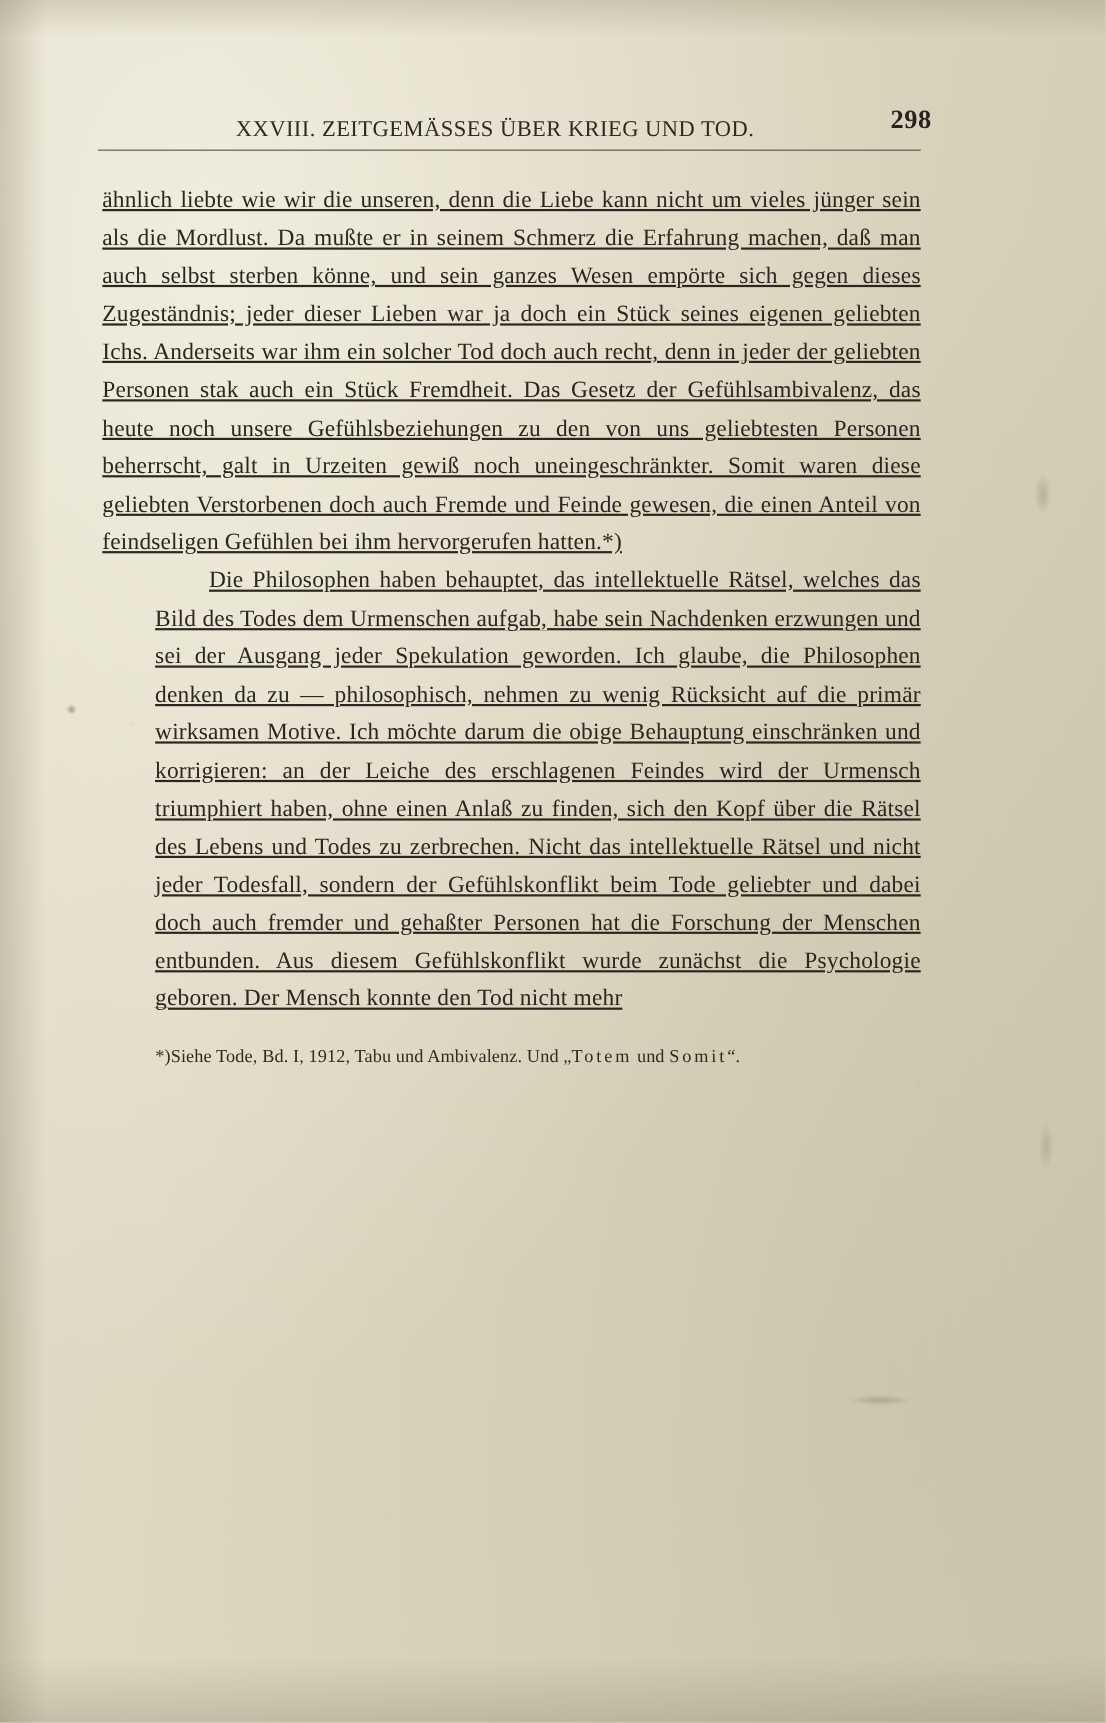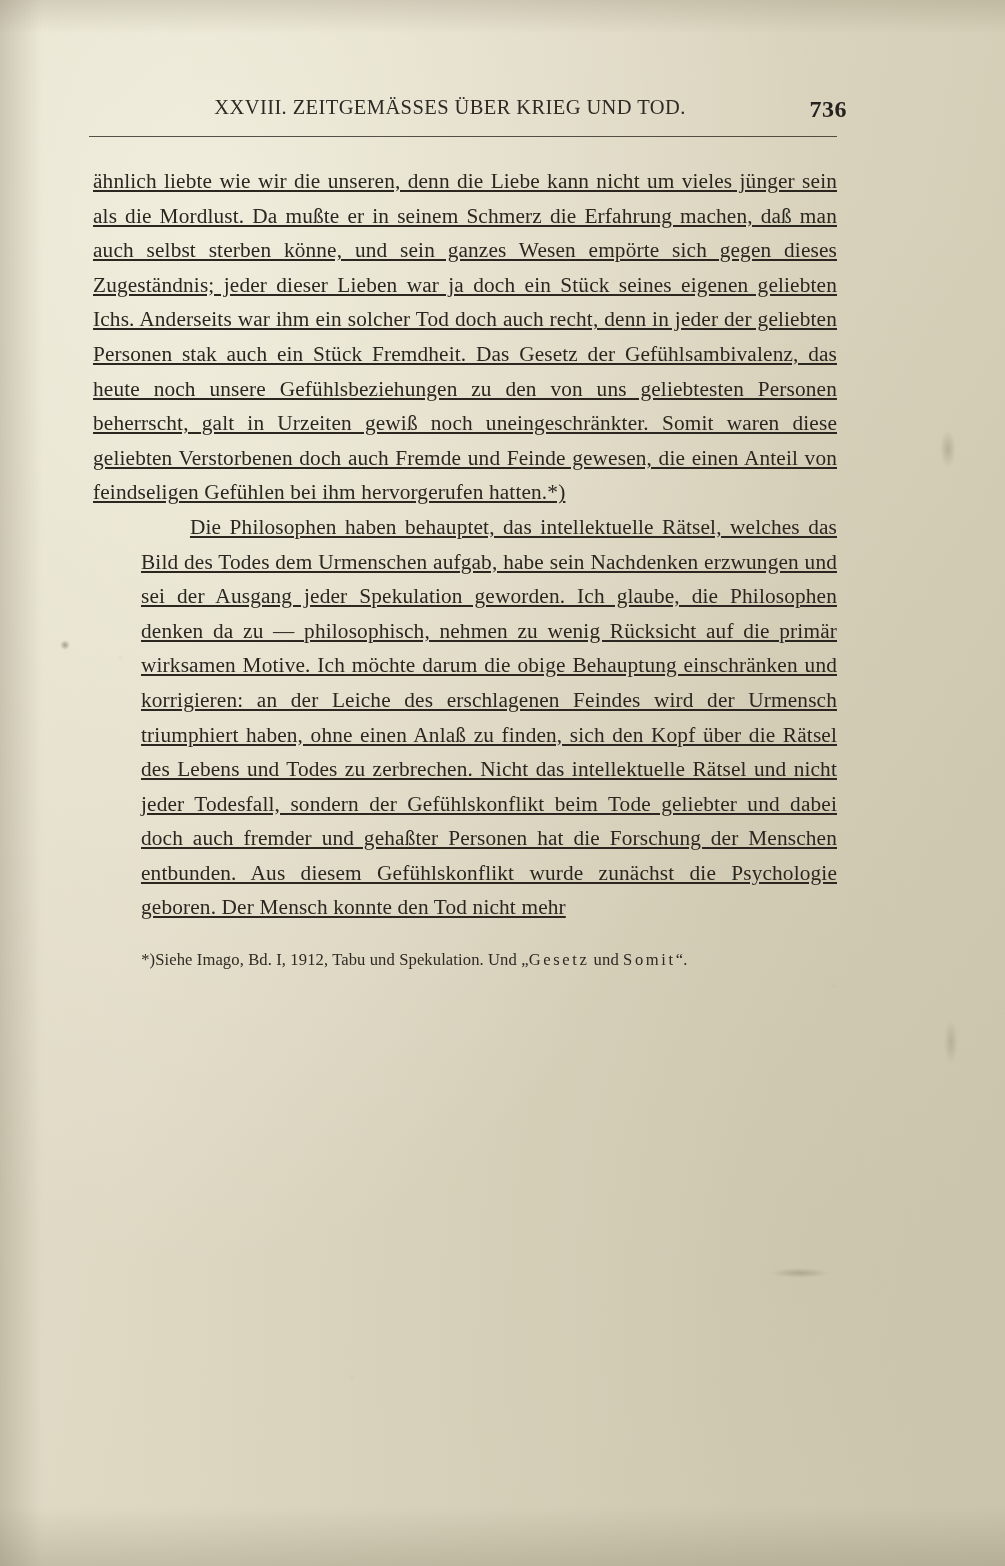--- a/index.html
+++ b/index.html
@@ -54,21 +54,21 @@
     pointer-events: none;
   }
   .content {
     position: absolute;
     left: 93px;
     top: 96px;
     width: 744px;
   }
   .running-head {
     display: flex;
-    align-items: flex-start;
+    align-items: flex-end;
     justify-content: flex-start;
     position: relative;
     height: 34px;
   }
   .rh-title {
     font-variant: small-caps;
     letter-spacing: 0.4px;
     font-size: 20.5px;
     color: #2e2a24;
     margin: 0 auto;
@@ -168,27 +168,27 @@
   <div class="edge-shade-bottom"></div>
   <div class="smudge-a"></div>
   <div class="smudge-b"></div>
   <div class="smudge-c"></div>
   <div class="smudge-d"></div>
 
   <div class="content">
 
     <div class="running-head">
       <div class="rh-title">XXVIII. ZEITGEMÄSSES ÜBER KRIEG UND TOD.</div>
-      <div class="rh-pagenum">736</div>
+      <div class="rh-pagenum">298</div>
     </div>
     <hr class="rule">
 
     <div class="body-text">
       <p>ähnlich liebte wie wir die unseren, denn die Liebe kann nicht um vieles jünger sein als die Mordlust. Da mußte er in seinem Schmerz die Erfahrung machen, daß man auch selbst sterben könne, und sein ganzes Wesen empörte sich gegen dieses Zugeständnis; jeder dieser Lieben war ja doch ein Stück seines eigenen geliebten Ichs. Anderseits war ihm ein solcher Tod doch auch recht, denn in jeder der geliebten Personen stak auch ein Stück Fremdheit. Das Gesetz der Gefühlsambivalenz, das heute noch unsere Gefühlsbeziehungen zu den von uns geliebtesten Personen beherrscht, galt in Urzeiten gewiß noch uneingeschränkter. Somit waren diese geliebten Verstorbenen doch auch Fremde und Feinde gewesen, die einen Anteil von feindseligen Gefühlen bei ihm hervorgerufen hatten.*)</p>
       <p class="indent">Die Philosophen haben behauptet, das intellektuelle Rätsel, welches das Bild des Todes dem Urmenschen aufgab, habe sein Nachdenken erzwungen und sei der Ausgang jeder Spekulation geworden. Ich glaube, die Philosophen denken da zu — philosophisch, nehmen zu wenig Rücksicht auf die primär wirksamen Motive. Ich möchte darum die obige Behauptung einschränken und korrigieren: an der Leiche des erschlagenen Feindes wird der Urmensch triumphiert haben, ohne einen Anlaß zu finden, sich den Kopf über die Rätsel des Lebens und Todes zu zerbrechen. Nicht das intellektuelle Rätsel und nicht jeder Todesfall, sondern der Gefühlskonflikt beim Tode geliebter und dabei doch auch fremder und gehaßter Personen hat die Forschung der Menschen entbunden. Aus diesem Gefühlskonflikt wurde zunächst die Psychologie geboren. Der Mensch konnte den Tod nicht mehr</p>
     </div>
 
     <div class="footnote">
-      <span class="fn-indent"></span><span>*)</span><span>Siehe Imago, Bd. I, 1912, Tabu und Spekulation. Und „</span><span class="spaced">Gesetz</span><span> und </span><span class="spaced">Somit</span><span>“.</span>
+      <span class="fn-indent"></span><span>*)</span><span>Siehe Tode, Bd. I, 1912, Tabu und Ambivalenz. Und „</span><span class="spaced">Totem</span><span> und </span><span class="spaced">Somit</span><span>“.</span>
     </div>
 
   </div>
 </div>
 
 </body></html>

